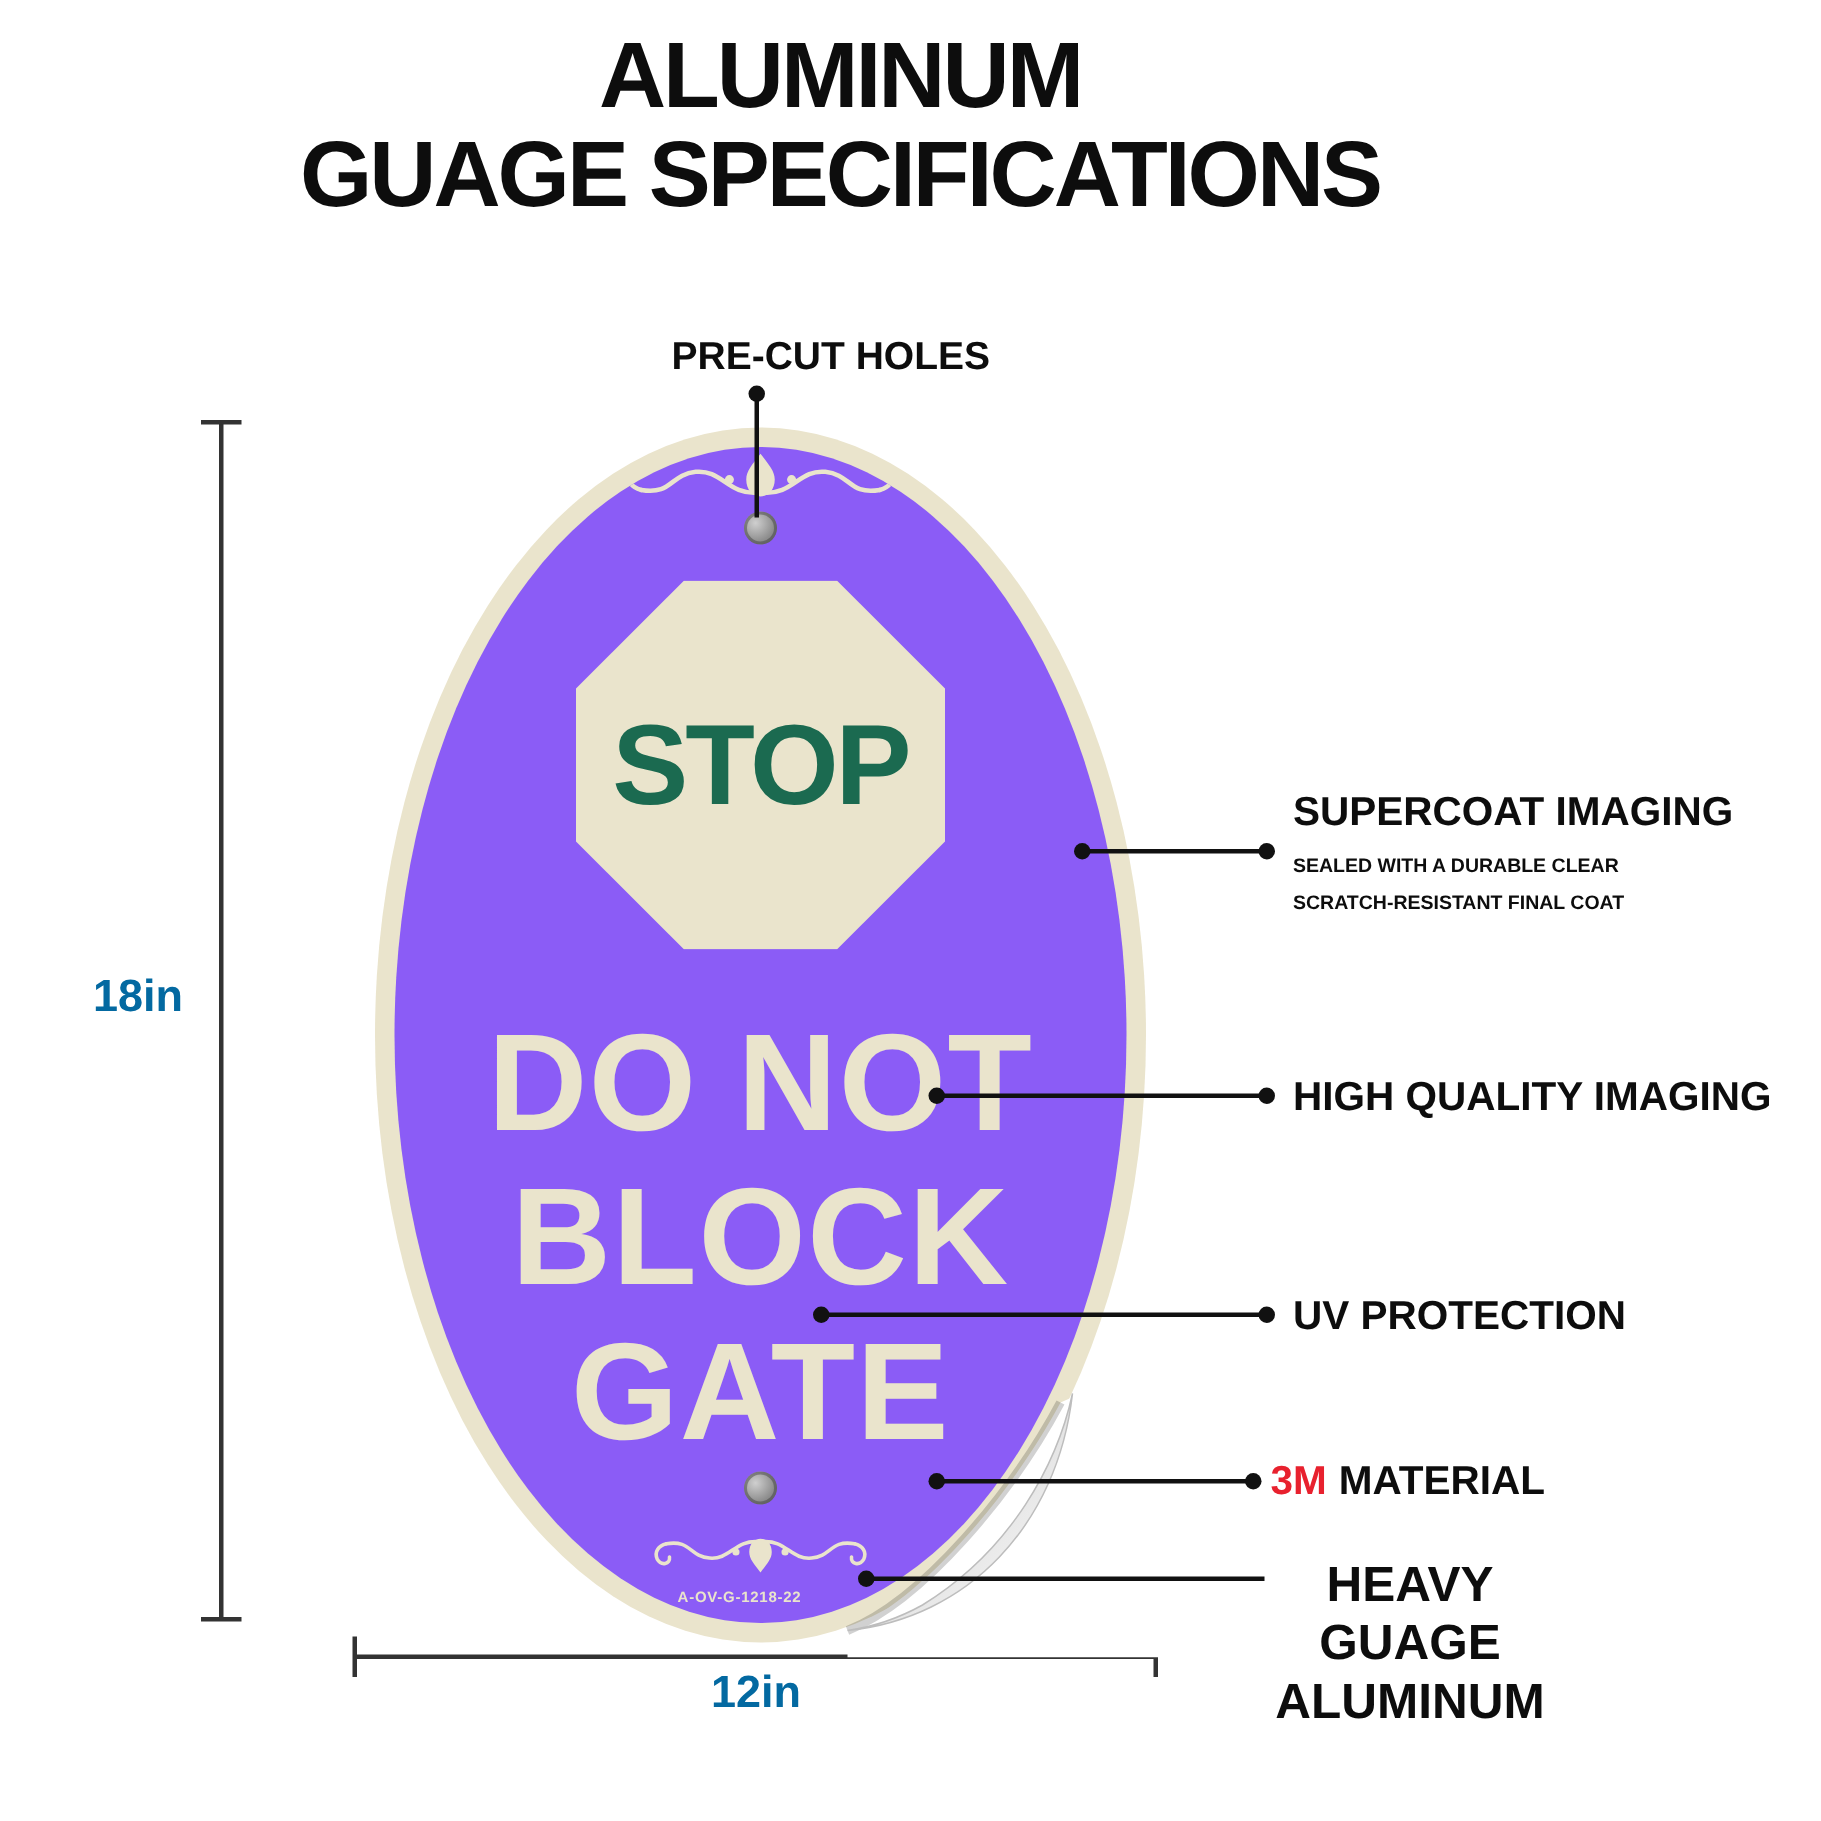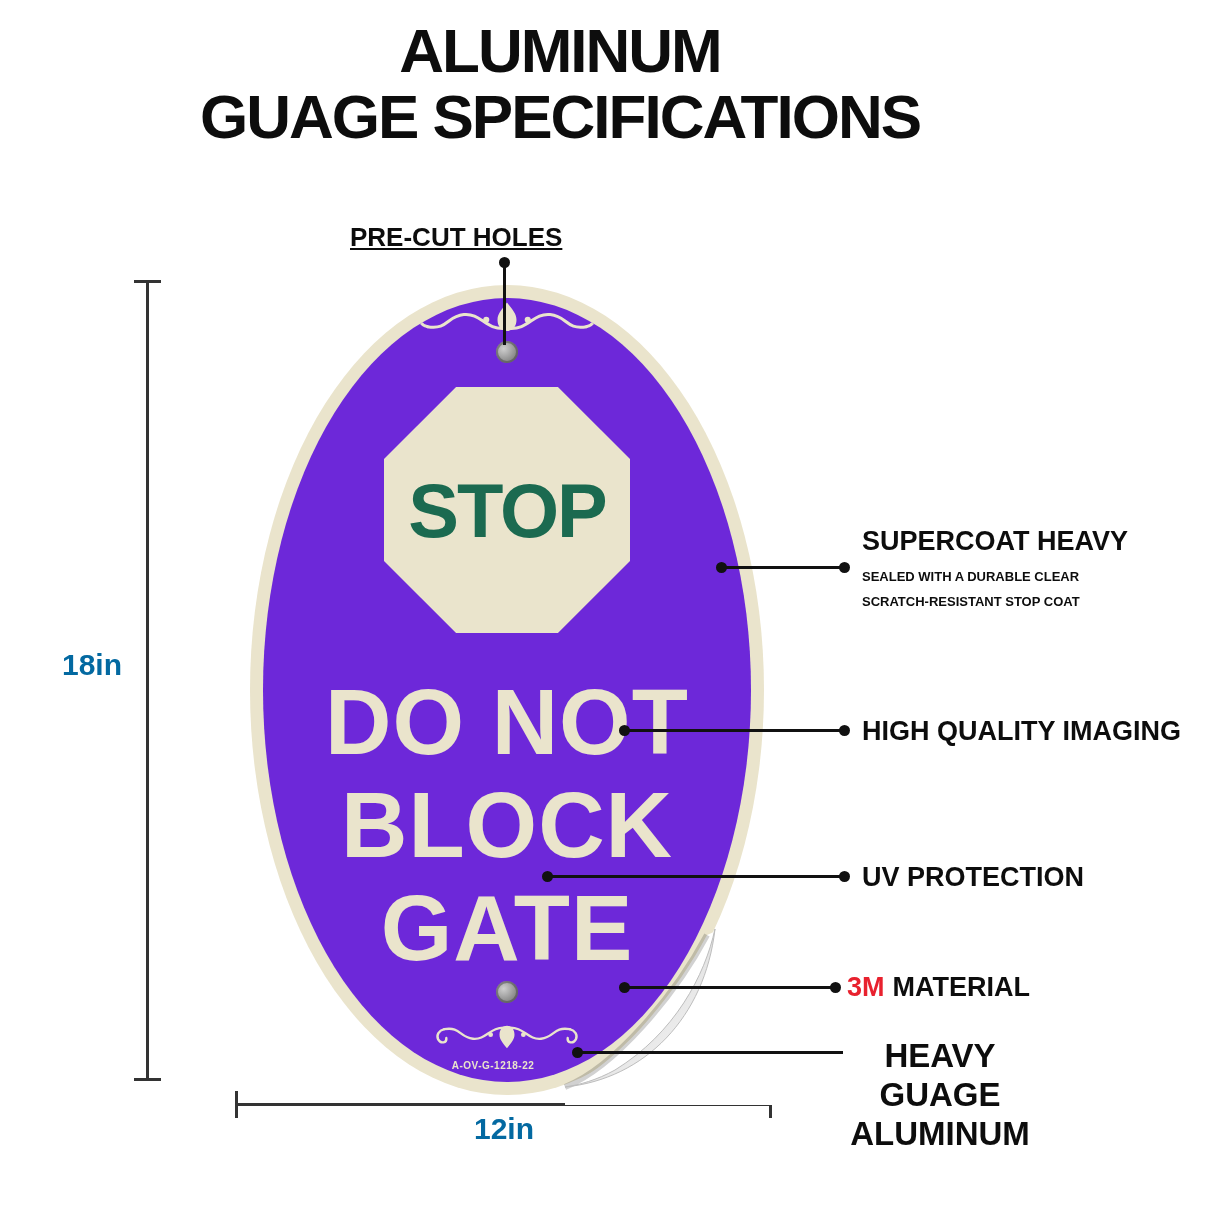--- a/index.html
+++ b/index.html
@@ -7,21 +7,21 @@
   .canvas { position:relative; width:1214px; height:1214px; background:#ffffff; overflow:hidden; color:#111; }
 
   
   .title { position:absolute; left:0; top:18px; width:1120px; text-align:center;
            font-weight:bold; letter-spacing:-2px; color:#0d0d0d; line-height:66px; font-size:62px; }
 
   
   .sign-outer { position:absolute; left:250px; top:285px; width:514px; height:810px;
                 background:#EAE4CC; border-radius:50%; z-index:1; }
   .sign-inner { position:absolute; left:13px; top:13px; right:13px; bottom:13px;
-                background:#6d28d9; border-radius:50%; overflow:hidden; }
+                background:#8b5cf6; border-radius:50%; overflow:hidden; }
 
   .flourish { position:absolute; left:50%; }
   .flourish-top { top:2px; width:190px; height:36px; margin-left:-95px; }
   .flourish-bottom { top:723px; width:150px; height:30px; margin-left:-75px; transform:scaleY(-1); }
 
   .hole { position:absolute; left:50%; width:22px; height:22px; margin-left:-11px; border-radius:50%;
           background:radial-gradient(circle at 35% 35%, #cfcfcf, #8f8f8f 60%, #6d6d6d);
           box-shadow:inset 0 0 0 2px rgba(60,60,60,.45); }
   .hole-top { top:43px; }
   .hole-bottom { top:683px; }
@@ -51,21 +51,21 @@
   .dim-label { position:absolute; font-weight:bold; font-size:30px; color:#0369a1; z-index:3; }
   .dim-label-h { left:62px; top:648px; }
   .dim-label-w { left:444px; top:1112px; width:120px; text-align:center; }
 
   
   .leader { position:absolute; background:#111; z-index:5; }
   .dot { position:absolute; width:11px; height:11px; border-radius:50%; background:#111; z-index:6; }
 
   
   .callout { position:absolute; font-weight:bold; color:#0d0d0d; z-index:5; }
-  .co-precut    { left:350px; top:222px; width:310px; text-align:left; font-size:26px;text-decoration:underline; }
+  .co-precut    { left:350px; top:222px; width:310px; text-align:right; font-size:26px; }
   .co-supercoat { left:862px; top:526px; font-size:27px; }
   .co-super-sub { left:862px; top:564px; font-size:13px; line-height:25px; }
   .co-imaging   { left:862px; top:716px; font-size:27px; }
   .co-uv        { left:862px; top:862px; font-size:27px; }
   .co-material  { left:847px; top:972px; font-size:27px; }
   .co-material .brand { color:#E8212E; }
   .co-material .rest { margin-left:8px; }
   .co-aluminum  { left:850px; top:1036px; width:180px; text-align:center; font-size:33px; line-height:39px; }
 </style>
 </head>
@@ -163,24 +163,24 @@
   <div class="dot" style="left:619px; top:725px;"></div>
   <div class="dot" style="left:839px; top:725px;"></div>
   <div class="dot" style="left:542px; top:871px;"></div>
   <div class="dot" style="left:839px; top:871px;"></div>
   <div class="dot" style="left:619px; top:982px;"></div>
   <div class="dot" style="left:830px; top:982px;"></div>
   <div class="dot" style="left:572px; top:1047px;"></div>
 
   <div class="callout co-precut">PRE-CUT HOLES</div>
 
-  <div class="callout co-supercoat">SUPERCOAT HEAVY</div>
+  <div class="callout co-supercoat">SUPERCOAT IMAGING</div>
   <div class="callout co-super-sub">
     <div>SEALED WITH A DURABLE CLEAR</div>
-    <div>SCRATCH-RESISTANT STOP COAT</div>
+    <div>SCRATCH-RESISTANT FINAL COAT</div>
   </div>
 
   <div class="callout co-uv">UV PROTECTION</div>
   <div class="callout co-imaging">HIGH QUALITY IMAGING</div>
 
   <div class="callout co-material">
     <span class="brand">3M</span><span class="rest">MATERIAL</span>
   </div>
 
   <div class="callout co-aluminum">

